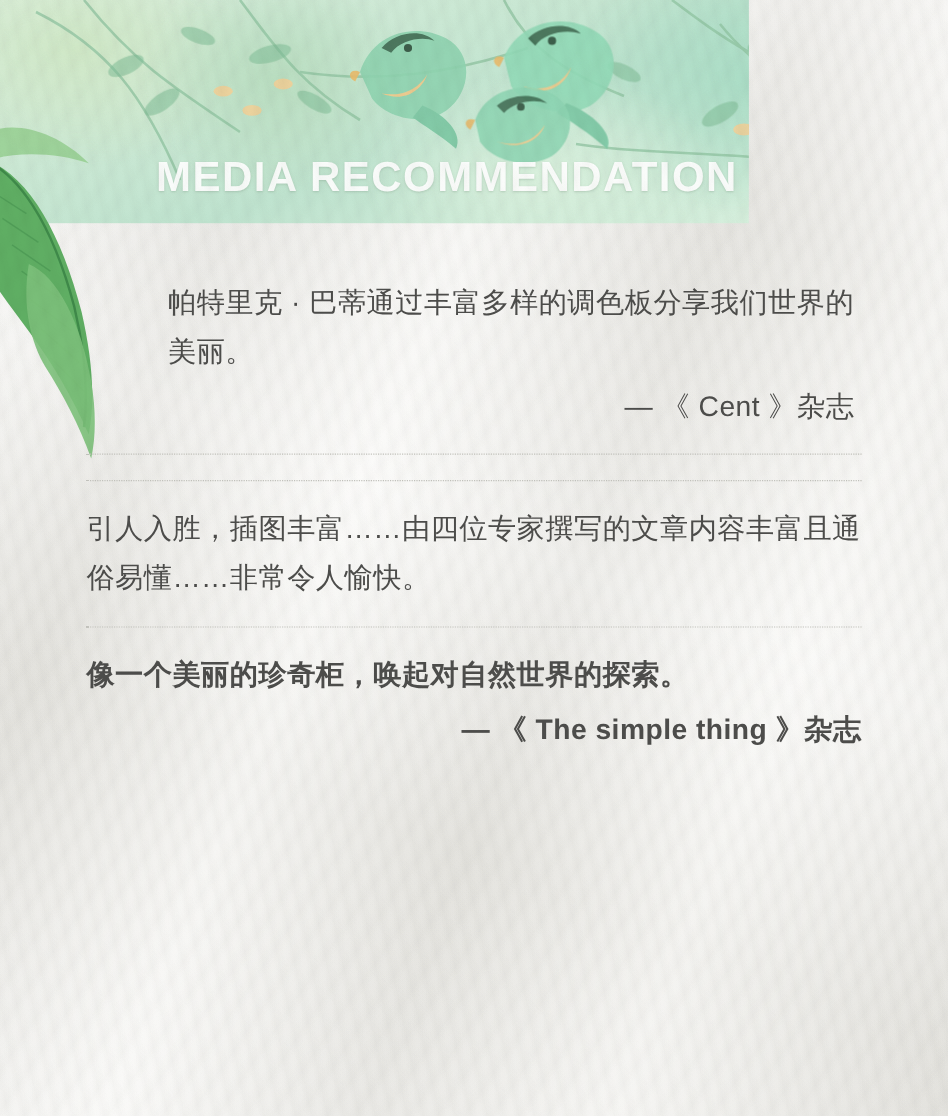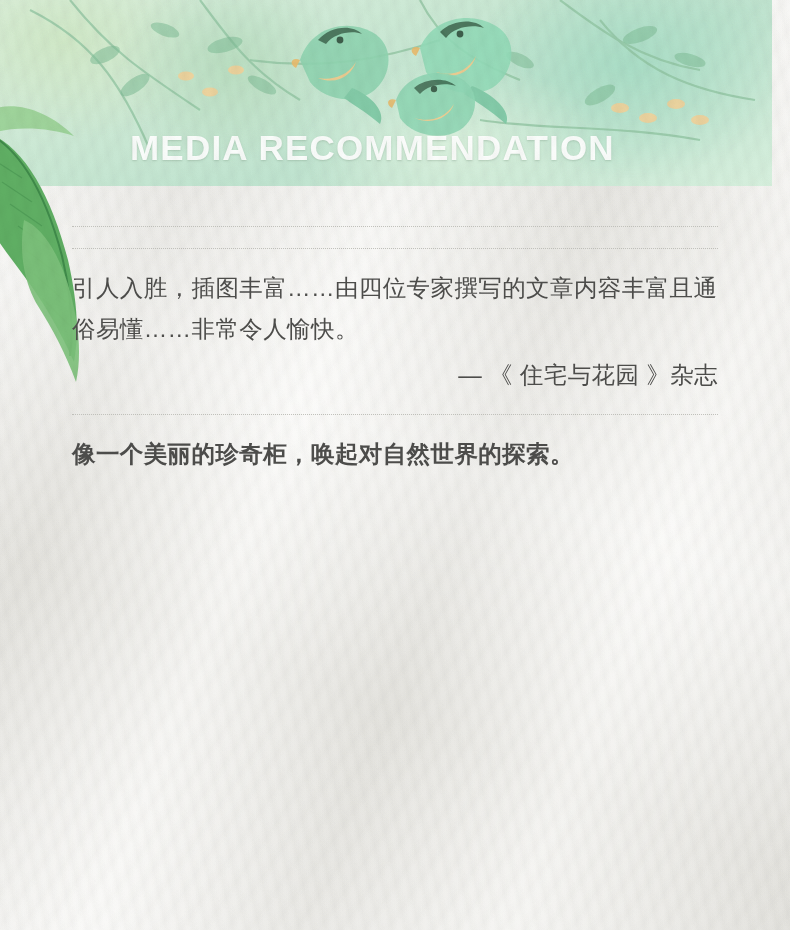--- a/index.html
+++ b/index.html
@@ -34,25 +34,24 @@
       repeating-linear-gradient(78deg, rgba(255,255,255,0.35) 0px, rgba(255,255,255,0.0) 3px, rgba(120,120,110,0.035) 7px, rgba(255,255,255,0.0) 13px),
       repeating-linear-gradient(-56deg, rgba(255,255,255,0.3) 0px, rgba(255,255,255,0.0) 5px, rgba(120,120,110,0.03) 11px, rgba(255,255,255,0.0) 19px);
     mix-blend-mode: multiply;
     opacity: .85;
   }
 
   
   .hero {
     position: absolute;
     left: 0; top: 0;
-    width: 756px;
+    width: 624px;
     height: 186px;
     overflow: hidden;
     background: linear-gradient(160deg, #dff0e0 0%, #cbe8d4 35%, #bfe3cf 60%, #d6efdd 100%);
-    padding-left: 16px;
   }
   
   .hero .blob {
     position: absolute;
     border-radius: 50%;
     filter: blur(1px);
   }
   .b1 { left: -40px; top: -60px; width: 260px; height: 200px; background: radial-gradient(ellipse at 40% 50%, #cfe7c6 0%, rgba(207,231,198,0) 70%); }
   .b2 { left: 120px; top: -30px; width: 220px; height: 190px; background: radial-gradient(ellipse at 50% 50%, #b9ddc0 0%, rgba(185,221,192,0) 72%); }
   .b3 { left: 470px; top: -50px; width: 320px; height: 230px; background: radial-gradient(ellipse at 50% 50%, #a9dcc5 0%, rgba(169,220,197,0) 70%); }
@@ -206,31 +205,35 @@
           <path d="M44,204 L76,232"></path>
         <path d="M52,228 L80,256"></path>
       </g>
       <path d="M34,150 C58,160 78,200 86,248 C90,272 90,294 86,312 C76,284 62,258 48,236 C36,216 28,186 34,150 Z" fill="#7cc07a" opacity="0.9"></path>
       <path d="M0,40 C24,30 58,40 84,66 C60,58 30,56 6,62 Z" fill="#8ecb87" opacity="0.75"></path>
     </g>
   </svg>
 
   <div class="content">
 
+    <div class="quote-block q1">
+      <div class="quote-text">帕特里克 · 巴蒂通过丰富多样的调色板分享我们世界的美丽。</div>
+      <div class="quote-source">— 《 Cent 》杂志</div>
+    </div>
 
     <div class="divider"></div>
 
 
     <div class="divider"></div>
 
     <div class="quote-block q3">
       <div class="quote-text">引人入胜，插图丰富……由四位专家撰写的文章内容丰富且通俗易懂……非常令人愉快。</div>
-      <div class="quote-source">— 《 住宅与花园 》杂志</div>
     </div>
 
     <div class="divider"></div>
 
     <div class="quote-block q4">
       <div class="quote-text">像一个美丽的珍奇柜，唤起对自然世界的探索。</div>
+      <div class="quote-source">— 《 The simple thing 》杂志</div>
     </div>
 
   </div>
 </div>
 
 </body></html>

